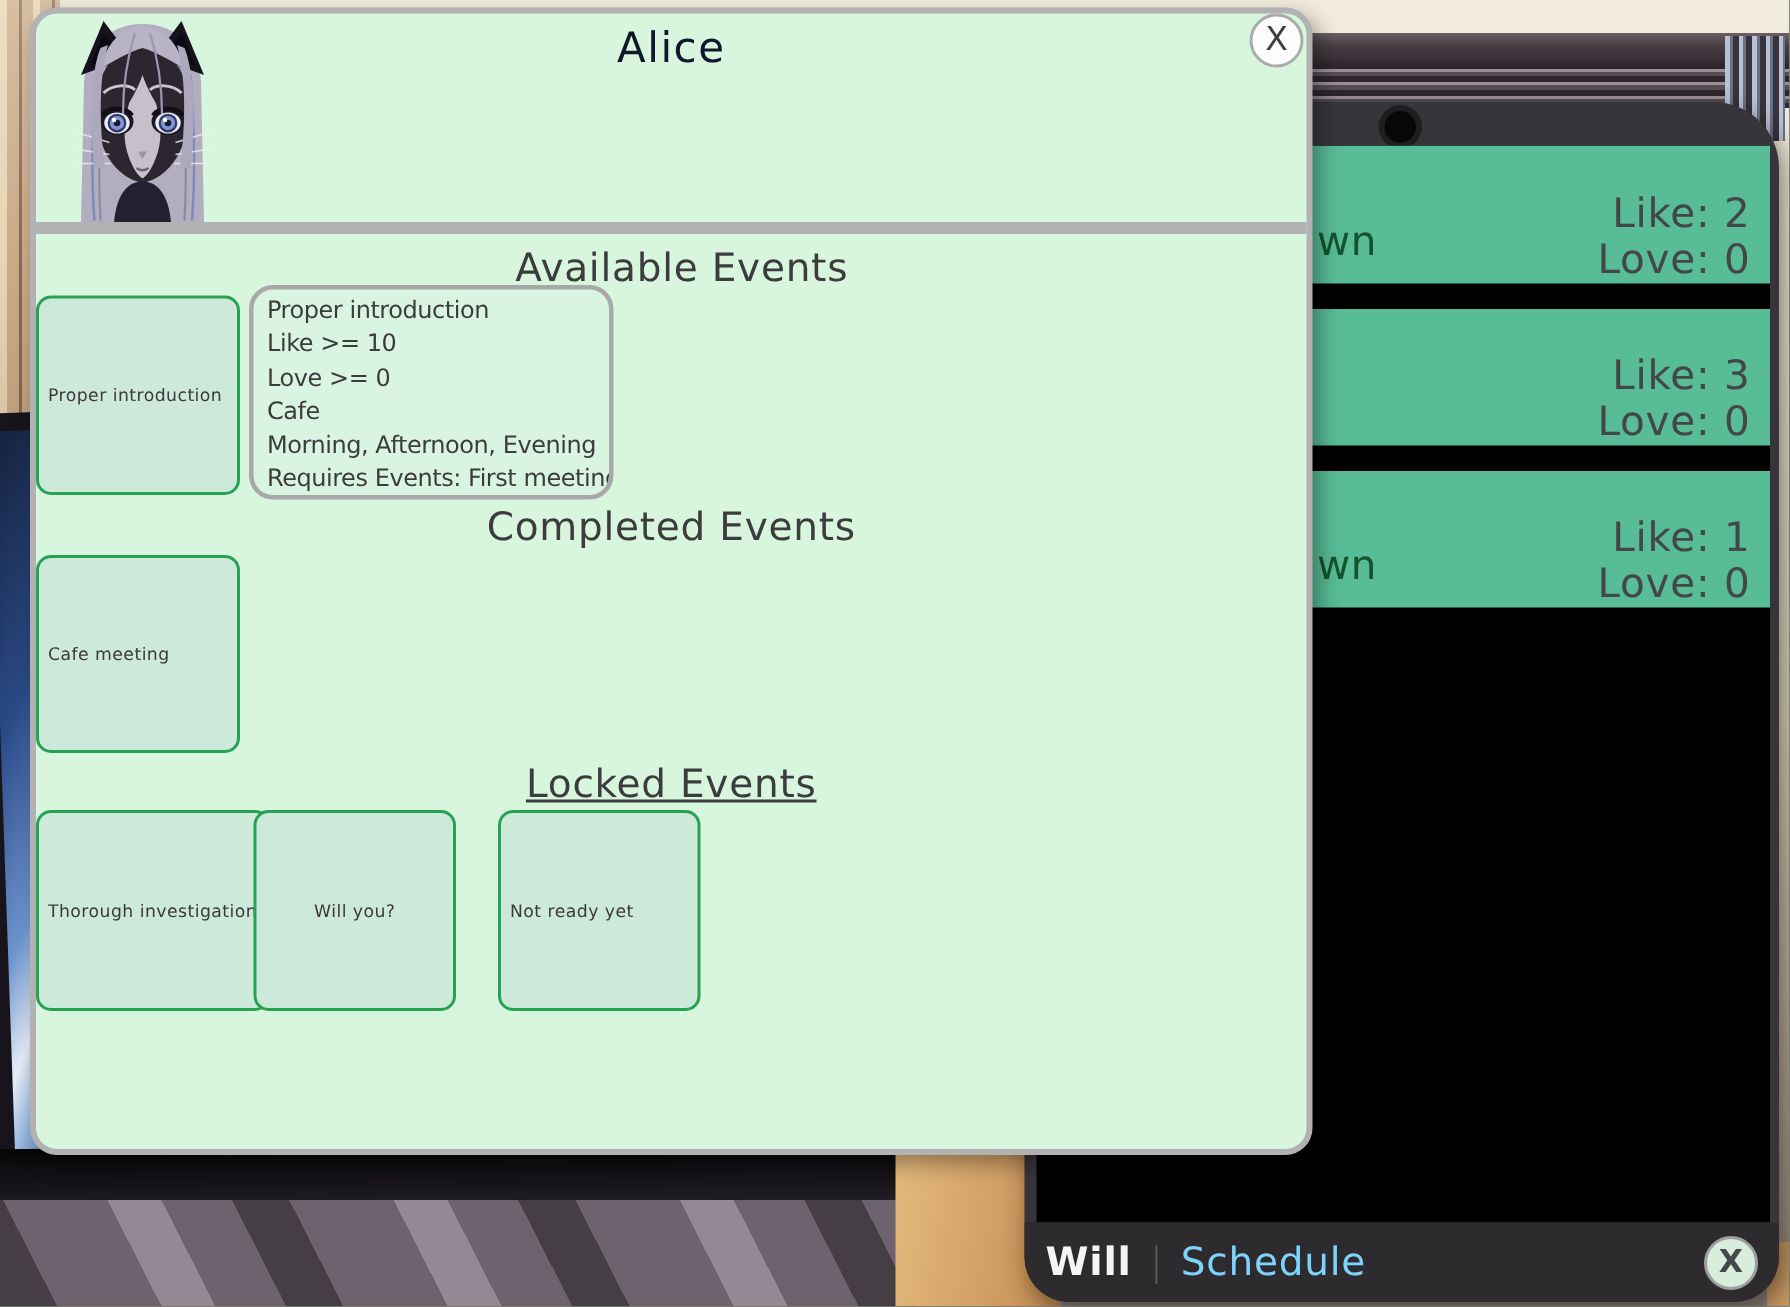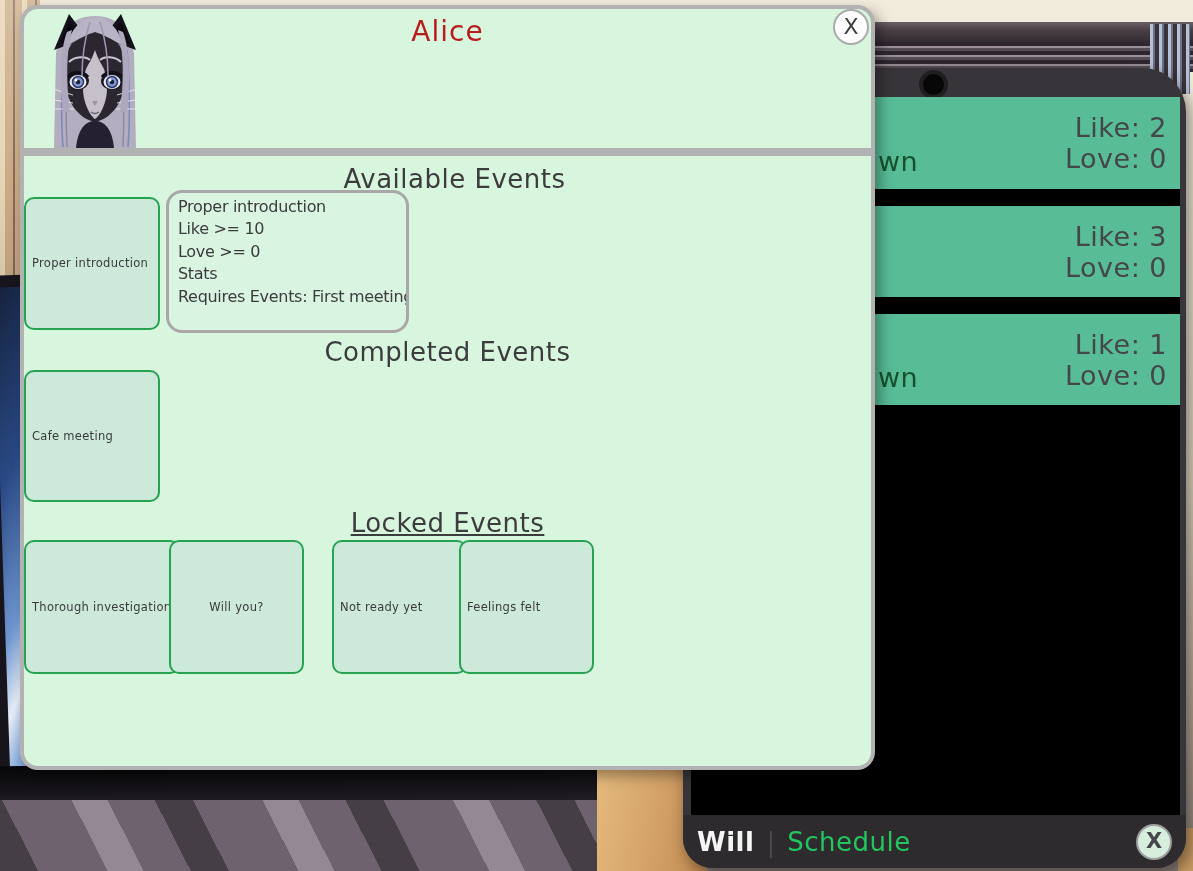--- a/index.html
+++ b/index.html
@@ -38,39 +38,39 @@
   .phone{position:absolute;left:683px;top:68px;width:503px;height:800px;
     background:#38353a;border-radius:46px 44px 30px 30px;z-index:2;
     box-shadow:4px 6px 16px rgba(0,0,0,.45);}
   .phone-camera{position:absolute;left:240px;top:6px;width:21px;height:21px;border-radius:50%;
     background:#070707;box-shadow:0 0 0 4px #211e22;}
   .phone-screen{position:absolute;left:8px;top:29px;width:489px;height:718px;background:#000;overflow:hidden;}
   .stat-row{position:relative;width:100%;height:92px;background:#58bc97;margin-bottom:17px;}
   .stat-row.r2,.stat-row.r3{height:91px;}
   .row-name{position:absolute;left:187px;bottom:12px;font-size:27px;color:#14532d;letter-spacing:.5px;}
   .row-values{position:absolute;right:13px;top:0;height:100%;display:flex;flex-direction:column;
-    justify-content:center;align-items:flex-end;font-size:27px;color:#44474a;letter-spacing:.5px;}
+    justify-content:flex-end;align-items:flex-end;font-size:27px;color:#44474a;letter-spacing:.5px;}
   .phone-tabs{position:absolute;left:0;bottom:0;width:100%;height:53px;background:#2e2b2e;
     border-radius:0 0 30px 30px;display:flex;align-items:center;padding:0 14px;}
   .tab-active{color:#f5f5f5;font-size:26px;font-weight:700;letter-spacing:.5px;cursor:pointer;}
   .tab-sep{color:#5c5a60;font-size:26px;margin:0 12px;font-weight:300;}
-  .tab-inactive{color:#22c55e;font-size:26px;letter-spacing:.5px;cursor:pointer;}
+  .tab-inactive{color:#7dd3fc;font-size:26px;letter-spacing:.5px;cursor:pointer;}
   .phone-close{margin-left:auto;width:36px;height:36px;border-radius:50%;background:#d7eedd;
     border:2px solid #9f9f9f;color:#45474a;font-size:21px;font-weight:700;
     display:flex;align-items:center;justify-content:center;cursor:pointer;
     font-family:inherit;padding:0;line-height:1;}
 
   
   .dialog{position:absolute;left:20px;top:5px;width:855px;height:765px;z-index:3;
     border:4px solid #b2b2b2;border-radius:18px;background:#d8f6de;
     box-shadow:5px 6px 14px rgba(0,0,0,.35);}
   .dialog-header{position:relative;height:139px;}
   .portrait{position:absolute;left:18px;top:1px;width:106px;height:138px;}
   .dialog-title{position:absolute;left:0;right:0;top:6px;text-align:center;
-    font-size:28px;color:#b91c1c;letter-spacing:1px;}
+    font-size:28px;color:#0f172a;letter-spacing:1px;}
   .dialog-close{position:absolute;right:2px;top:0;width:36px;height:36px;border-radius:50%;
     background:#fcfcfc;border:2px solid #ababab;color:#3e3d40;font-size:22px;
     display:flex;align-items:center;justify-content:center;cursor:pointer;
     font-family:inherit;padding:0;line-height:1;}
   .dialog-divider{height:8px;background:#b2b2b2;width:100%;}
   .dialog-body{position:relative;height:610px;}
   .section-heading{position:absolute;left:0;width:100%;text-align:center;
     font-size:26px;color:#3c3b3e;letter-spacing:.5px;}
   .h-avail{top:8px;padding-left:14px;}
   .h-comp{top:181px;}
@@ -202,29 +202,29 @@
     <div class="dialog-divider"></div>
     <div class="dialog-body">
 
       <div class="section-heading h-avail">Available Events</div>
       <button class="event-card c-proper">Proper introduction</button>
 
       <div class="tooltip">
         <div>Proper introduction</div>
         <div>Like &gt;= 10</div>
         <div>Love &gt;= 0</div>
-        <div>Stats</div>
+        <div>Cafe</div>
+        <div>Morning, Afternoon, Evening</div>
         <div>Requires Events: First meeting</div>
       </div>
 
       <div class="section-heading h-comp">Completed Events</div>
       <button class="event-card c-first">Cafe meeting</button>
 
       <div class="section-heading h-lock">Locked Events</div>
       <button class="event-card c-lock1">Thorough investigation</button>
       <button class="event-card c-lock2">Will you?</button>
       <button class="event-card c-lock3">Not ready yet</button>
-      <button class="event-card c-lock4">Feelings felt</button>
 
     </div>
   </div>
 
 </div>
 
 </body></html>

